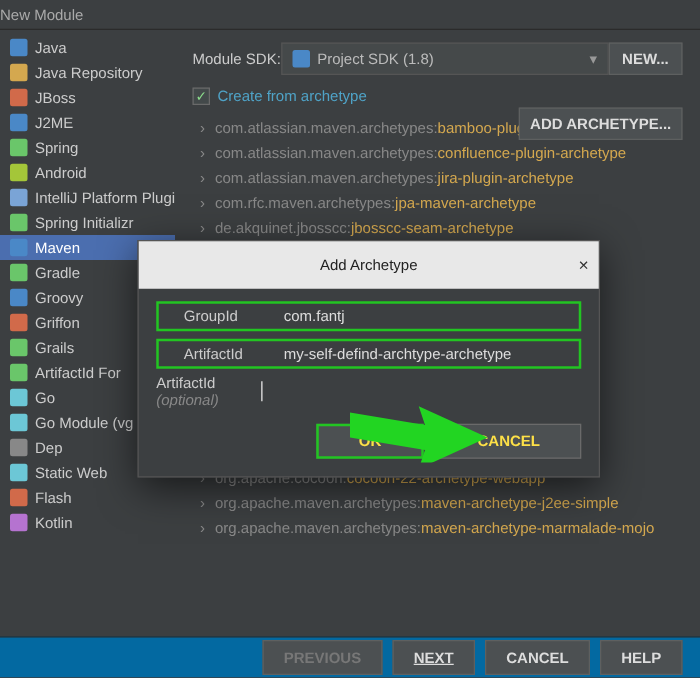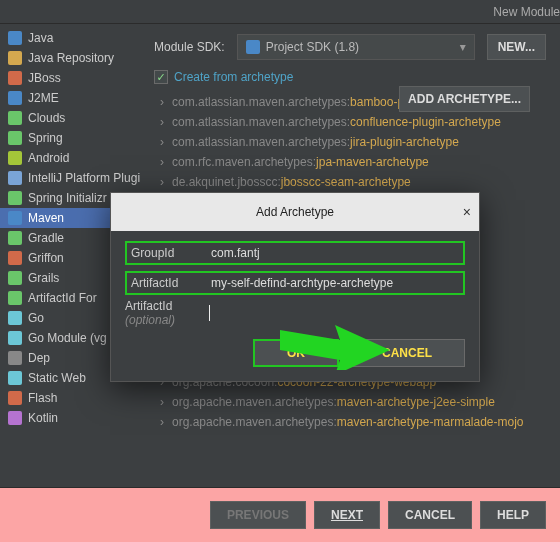--- a/index.html
+++ b/index.html
@@ -1,49 +1,49 @@
 <!DOCTYPE html>
 <html><head>
 <meta charset="utf-8">
 <style>
   * { box-sizing: border-box; margin: 0; padding: 0; font-family: -apple-system, "Segoe UI", sans-serif; font-size: 12px; }
   body { width: 560px; height: 542px; background: #3c3f41; color: #bbbbbb; overflow: hidden; position: relative; }
-  .title-bar { height: 24px; background: #3c3f41; text-align: right; line-height: 24px; color: #aaa; border-bottom: 1px solid #2b2b2b; }
+  .title-bar { height: 24px; background: #3c3f41; text-align: left; line-height: 24px; color: #aaa; border-bottom: 1px solid #2b2b2b; }
   .layout { display: flex; height: 480px; }
   .sidebar { width: 140px; background: #3c3f41; padding-top: 4px; overflow: hidden; }
   .side-item { padding: 3px 8px; display: flex; align-items: center; gap: 6px; color: #ccc; cursor: pointer; white-space: nowrap; }
   .side-item.selected { background: #4b6eaf; color: #fff; text-align: right; }
   .ico { width: 14px; height: 14px; display: inline-block; border-radius: 2px; flex-shrink: 0; }
   .main { flex: 1; padding: 10px 14px; position: relative; }
-  .sdk-row { display: flex; align-items: center; gap: 12px; margin-bottom: 10px; }
+  .sdk-row { display: flex; align-items: center; margin-bottom: 10px; }
   .sdk-label { color: #ccc; }
   .sdk-field { flex: 1; background: #45494a; border: 1px solid #555; height: 26px; display: flex; align-items: center; padding: 0 8px; gap: 6px; position: relative; }
   .sdk-field .chev { position: absolute; right: 8px; color: #999; }
   .new-btn { background: #4c5052; color: #ddd; border: 1px solid #5e6060; padding: 5px 10px; font-weight: bold; }
   .chk-row { display: flex; align-items: center; gap: 6px; margin-bottom: 8px; }
   .chk { width: 14px; height: 14px; background: #43494a; border: 1px solid #6a6a6a; display: inline-flex; align-items: center; justify-content: center; color: #8bdc8b; font-size: 11px; }
   .chk-label { color: #4fa3c7; }
-  .add-arch-btn { background: #4c5052; color: #ddd; border: 1px solid #5e6060; padding: 5px 8px; font-weight: bold; position: absolute; right: 30px; top: 62px; }
+  .add-arch-btn { background: #4c5052; color: #ddd; border: 1px solid #5e6060; padding: 5px 8px; font-weight: bold; position: absolute; right: 14px; top: 62px; }
   .arch-list { margin-top: 6px; }
   .arch-row { padding: 3px 0 3px 6px; white-space: nowrap; overflow: hidden; text-overflow: ellipsis; }
   .arch-row::before { content: '›'; color: #888; margin-right: 8px; }
   .arch-grp { color: #888; }
   .arch-id { color: #d4a84f; }
-  .bottom-bar { position: absolute; bottom: 0; left: 0; right: 0; height: 55px; background: #fca5a5; border-top: 1px solid #2b2b2b; display: flex; justify-content: flex-end; align-items: center; gap: 8px; padding: 0 14px; }
+  .bottom-bar { position: absolute; bottom: 0; left: 0; right: 0; height: 33px; background: #0369a1; border-top: 1px solid #2b2b2b; display: flex; justify-content: flex-end; align-items: center; gap: 8px; padding: 0 14px; }
   .btm-btn { background: #4c5052; color: #ddd; border: 1px solid #5e6060; padding: 6px 16px; font-weight: bold; }
   .btm-btn.disabled { color: #777; }
   .btm-btn.primary { text-decoration: underline; }
 
   
   .modal { position: absolute; top: 192px; left: 110px; width: 370px; background: #3c3f41; border: 1px solid #555; box-shadow: 0 8px 30px rgba(0,0,0,.6); }
   .modal-title { background: #e8e8e8; color: #222; height: 38px; display: flex; align-items: center; justify-content: center; position: relative; font-weight: 500; }
   .modal-close { position: absolute; right: 8px; color: #333; cursor: pointer; font-size: 14px; }
   .modal-body { padding: 10px 14px 14px; }
   .field-row { display: flex; align-items: center; margin-bottom: 6px; height: 24px; }
-  .field-row.boxed { border: 2px solid #22c522; padding: 0 4px; justify-content: space-between; }
+  .field-row.boxed { border: 2px solid #22c522; padding: 0 20px; justify-content: space-between; }
   .field-label { width: 80px; color: #ccc; }
   .field-val { flex: 1; color: #ddd; }
   .opt { font-style: italic; color: #888; }
   .caret { display: inline-block; width: 1px; height: 16px; background: #eee; vertical-align: middle; margin-left: 4px; }
   .modal-btns { display: flex; justify-content: flex-end; gap: 10px; margin-top: 14px; }
   .m-btn { background: #4c5052; color: #fde047; border: 1px solid #6a6a6a; padding: 5px 32px; font-weight: bold; }
   .m-btn.ok { border: 2px solid #22c522; }
 
   
   .arrow { position: absolute; top: 320px; left: 280px; width: 110px; height: 50px; pointer-events: none; }
@@ -66,24 +66,20 @@
       <div class="side-item">
         <span class="ico" style="background: rgb(209, 106, 74);"></span>
         <span>JBoss</span>
       </div>
       <div class="side-item">
         <span class="ico" style="background: rgb(74, 136, 199);"></span>
         <span>J2ME</span>
       </div>
       <div class="side-item">
         <span class="ico" style="background: rgb(106, 198, 106);"></span>
-        <span>Clouds</span>
-      </div>
-      <div class="side-item">
-        <span class="ico" style="background: rgb(106, 198, 106);"></span>
         <span>Spring</span>
       </div>
       <div class="side-item">
         <span class="ico" style="background: rgb(164, 198, 57);"></span>
         <span>Android</span>
       </div>
       <div class="side-item">
         <span class="ico" style="background: rgb(122, 164, 214);"></span>
         <span>IntelliJ Platform Plugin</span>
       </div>
@@ -91,20 +87,24 @@
         <span class="ico" style="background: rgb(106, 198, 106);"></span>
         <span>Spring Initializr</span>
       </div>
       <div class="side-item selected">
         <span class="ico" style="background: rgb(74, 136, 199);"></span>
         <span>Maven</span>
       </div>
       <div class="side-item">
         <span class="ico" style="background: rgb(106, 198, 106);"></span>
         <span>Gradle</span>
+      </div>
+      <div class="side-item">
+        <span class="ico" style="background: rgb(74, 136, 199);"></span>
+        <span>Groovy</span>
       </div>
       <div class="side-item">
         <span class="ico" style="background: rgb(209, 106, 74);"></span>
         <span>Griffon</span>
       </div>
       <div class="side-item">
         <span class="ico" style="background: rgb(106, 198, 106);"></span>
         <span>Grails</span>
       </div>
       <div class="side-item">

